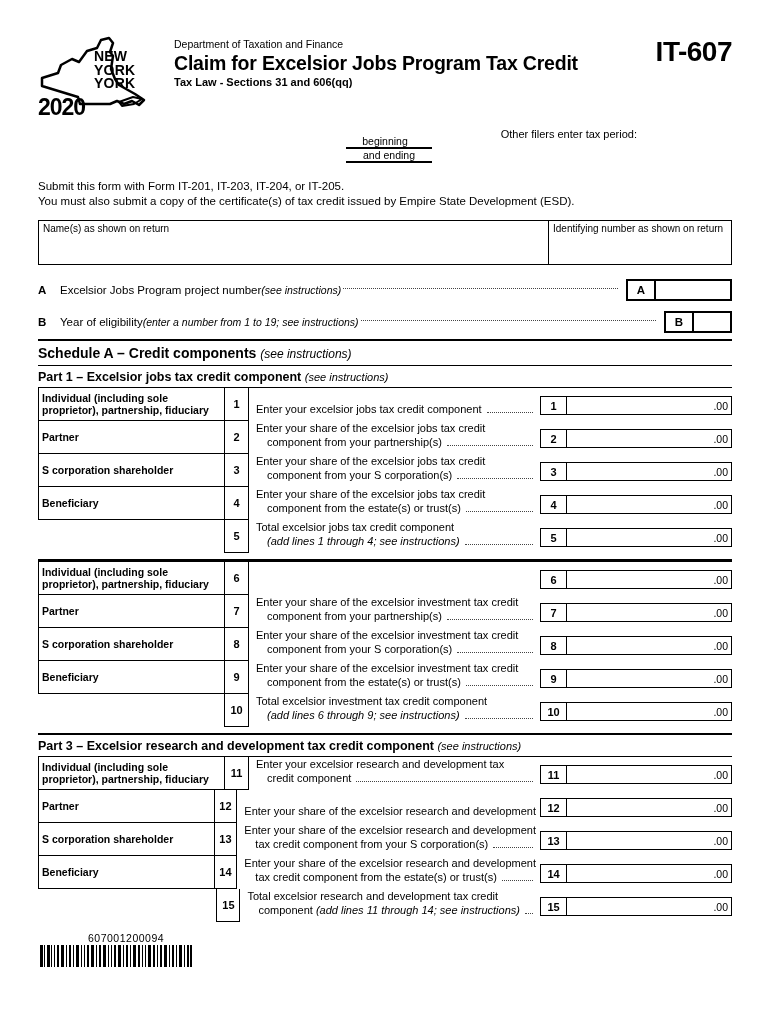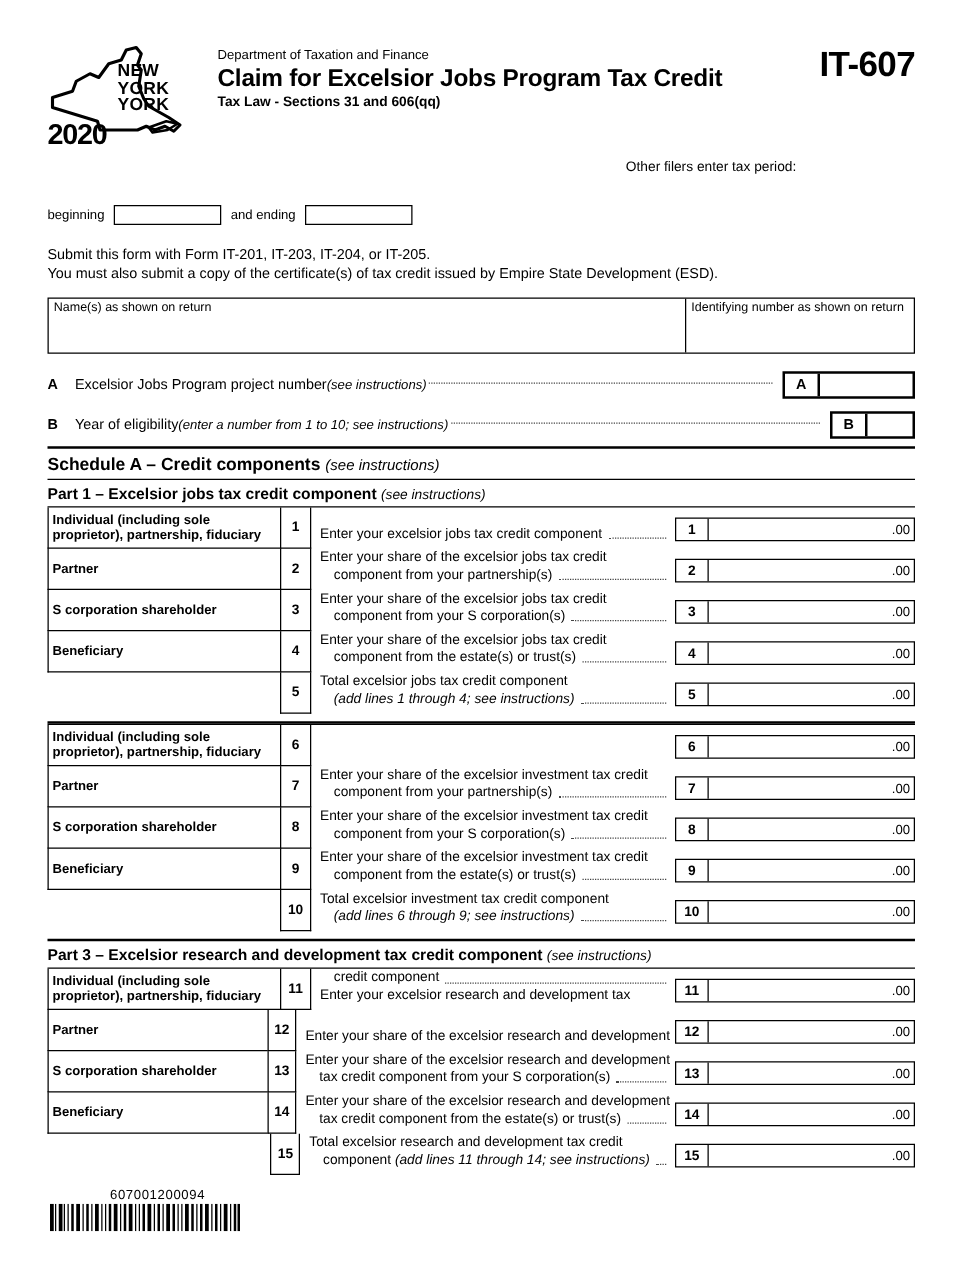--- a/index.html
+++ b/index.html
@@ -18,21 +18,21 @@
   .dept { font-size:10.5px; }
   .form-title { font-size:19.5px; font-weight:bold; line-height:23px; margin-top:2px; letter-spacing:-0.2px; }
   .tax-law { font-size:11px; font-weight:bold; margin-top:1px; }
   .form-num { font-size:28px; font-weight:bold; letter-spacing:-0.5px; padding-top:2px; }
 
   
   .filer { margin-top:2px; }
   .filer-r1 { display:flex; justify-content:flex-end; align-items:center; font-size:11px; font-weight:bold; height:21px; }
   .checkbox { width:19px; height:19px; border:2px solid #000; margin-left:6px; background:#fff; }
   .filer-r2 { display:flex; justify-content:flex-end; font-size:11px; font-weight:normal; height:15px; margin-top:0; padding-right:95px; }
-  .filer-r3 { display:flex; justify-content:flex-start; align-items:center; font-size:10.5px; height:19px; margin-top:19px; }
+  .filer-r3 { display:flex; justify-content:flex-end; align-items:center; font-size:10.5px; height:19px; margin-top:1px;flex-direction:column; }
   .period-box { width:86px; height:16px; border:1.5px solid #000; margin-left:7px; background:#fff; }
   .period-box.second { margin-left:7px; }
   .filer-r3 .and-ending { margin-left:8px; }
 
   
   .submit-text { margin-top:16px; font-size:11.5px; line-height:15px; }
 
   
   .name-box { margin-top:11px; border:1.5px solid #000; height:45px; display:flex; }
   .nb-left { flex:1; border-right:1.5px solid #000; padding:2px 4px; }
@@ -149,21 +149,21 @@
     <span class="leader"></span>
     <span class="ab-box a">
       <span class="ab-box-letter">A</span>
       <span class="ab-box-value"></span>
     </span>
   </div>
 
   <div class="ab-row bb">
     <span class="ab-letter">B</span>
     <span>Year of eligibility </span>
-    <span class="it ab-note">(enter a number from 1 to 10; see instructions)</span>
+    <span class="it ab-note">(enter a number from 1 to 19; see instructions)</span>
     <span class="leader"></span>
     <span class="ab-box bb">
       <span class="ab-box-letter">B</span>
       <span class="ab-box-value"></span>
     </span>
   </div>
 
   <div class="thick-rule"></div>
   <div class="sched-title">
     <span class="t">Schedule A – Credit components </span><span class="it">(see instructions)</span>
@@ -346,22 +346,22 @@
       </div>
       <div class="thick-rule"></div>
       <div class="part-title"><span class="pt-b">Part 3 – Excelsior research and development tax credit component </span><span class="it">(see instructions)</span></div>
       <div class="part-rule"></div>
       <div class="part-table">
         <div class="prow">
           <div class="c-label">Individual (including sole proprietor), partnership, fiduciary</div>
           <div class="c-num">11</div>
           <div class="c-desc">
             <div class="d-lines">
+              <div class="d-line"><span>Enter your excelsior research and development tax</span></div>
               <div class="d-line indent"><span>credit component </span><span class="leader"></span></div>
-              <div class="d-line"><span>Enter your excelsior research and development tax</span></div>
             </div>
             <div class="amt">
               <span class="amt-n">11</span>
               <span class="amt-v">
                 <span class="amt-val"></span>
                 <span class="amt-suf">.00</span>
               </span>
             </div>
           </div>
         </div>

